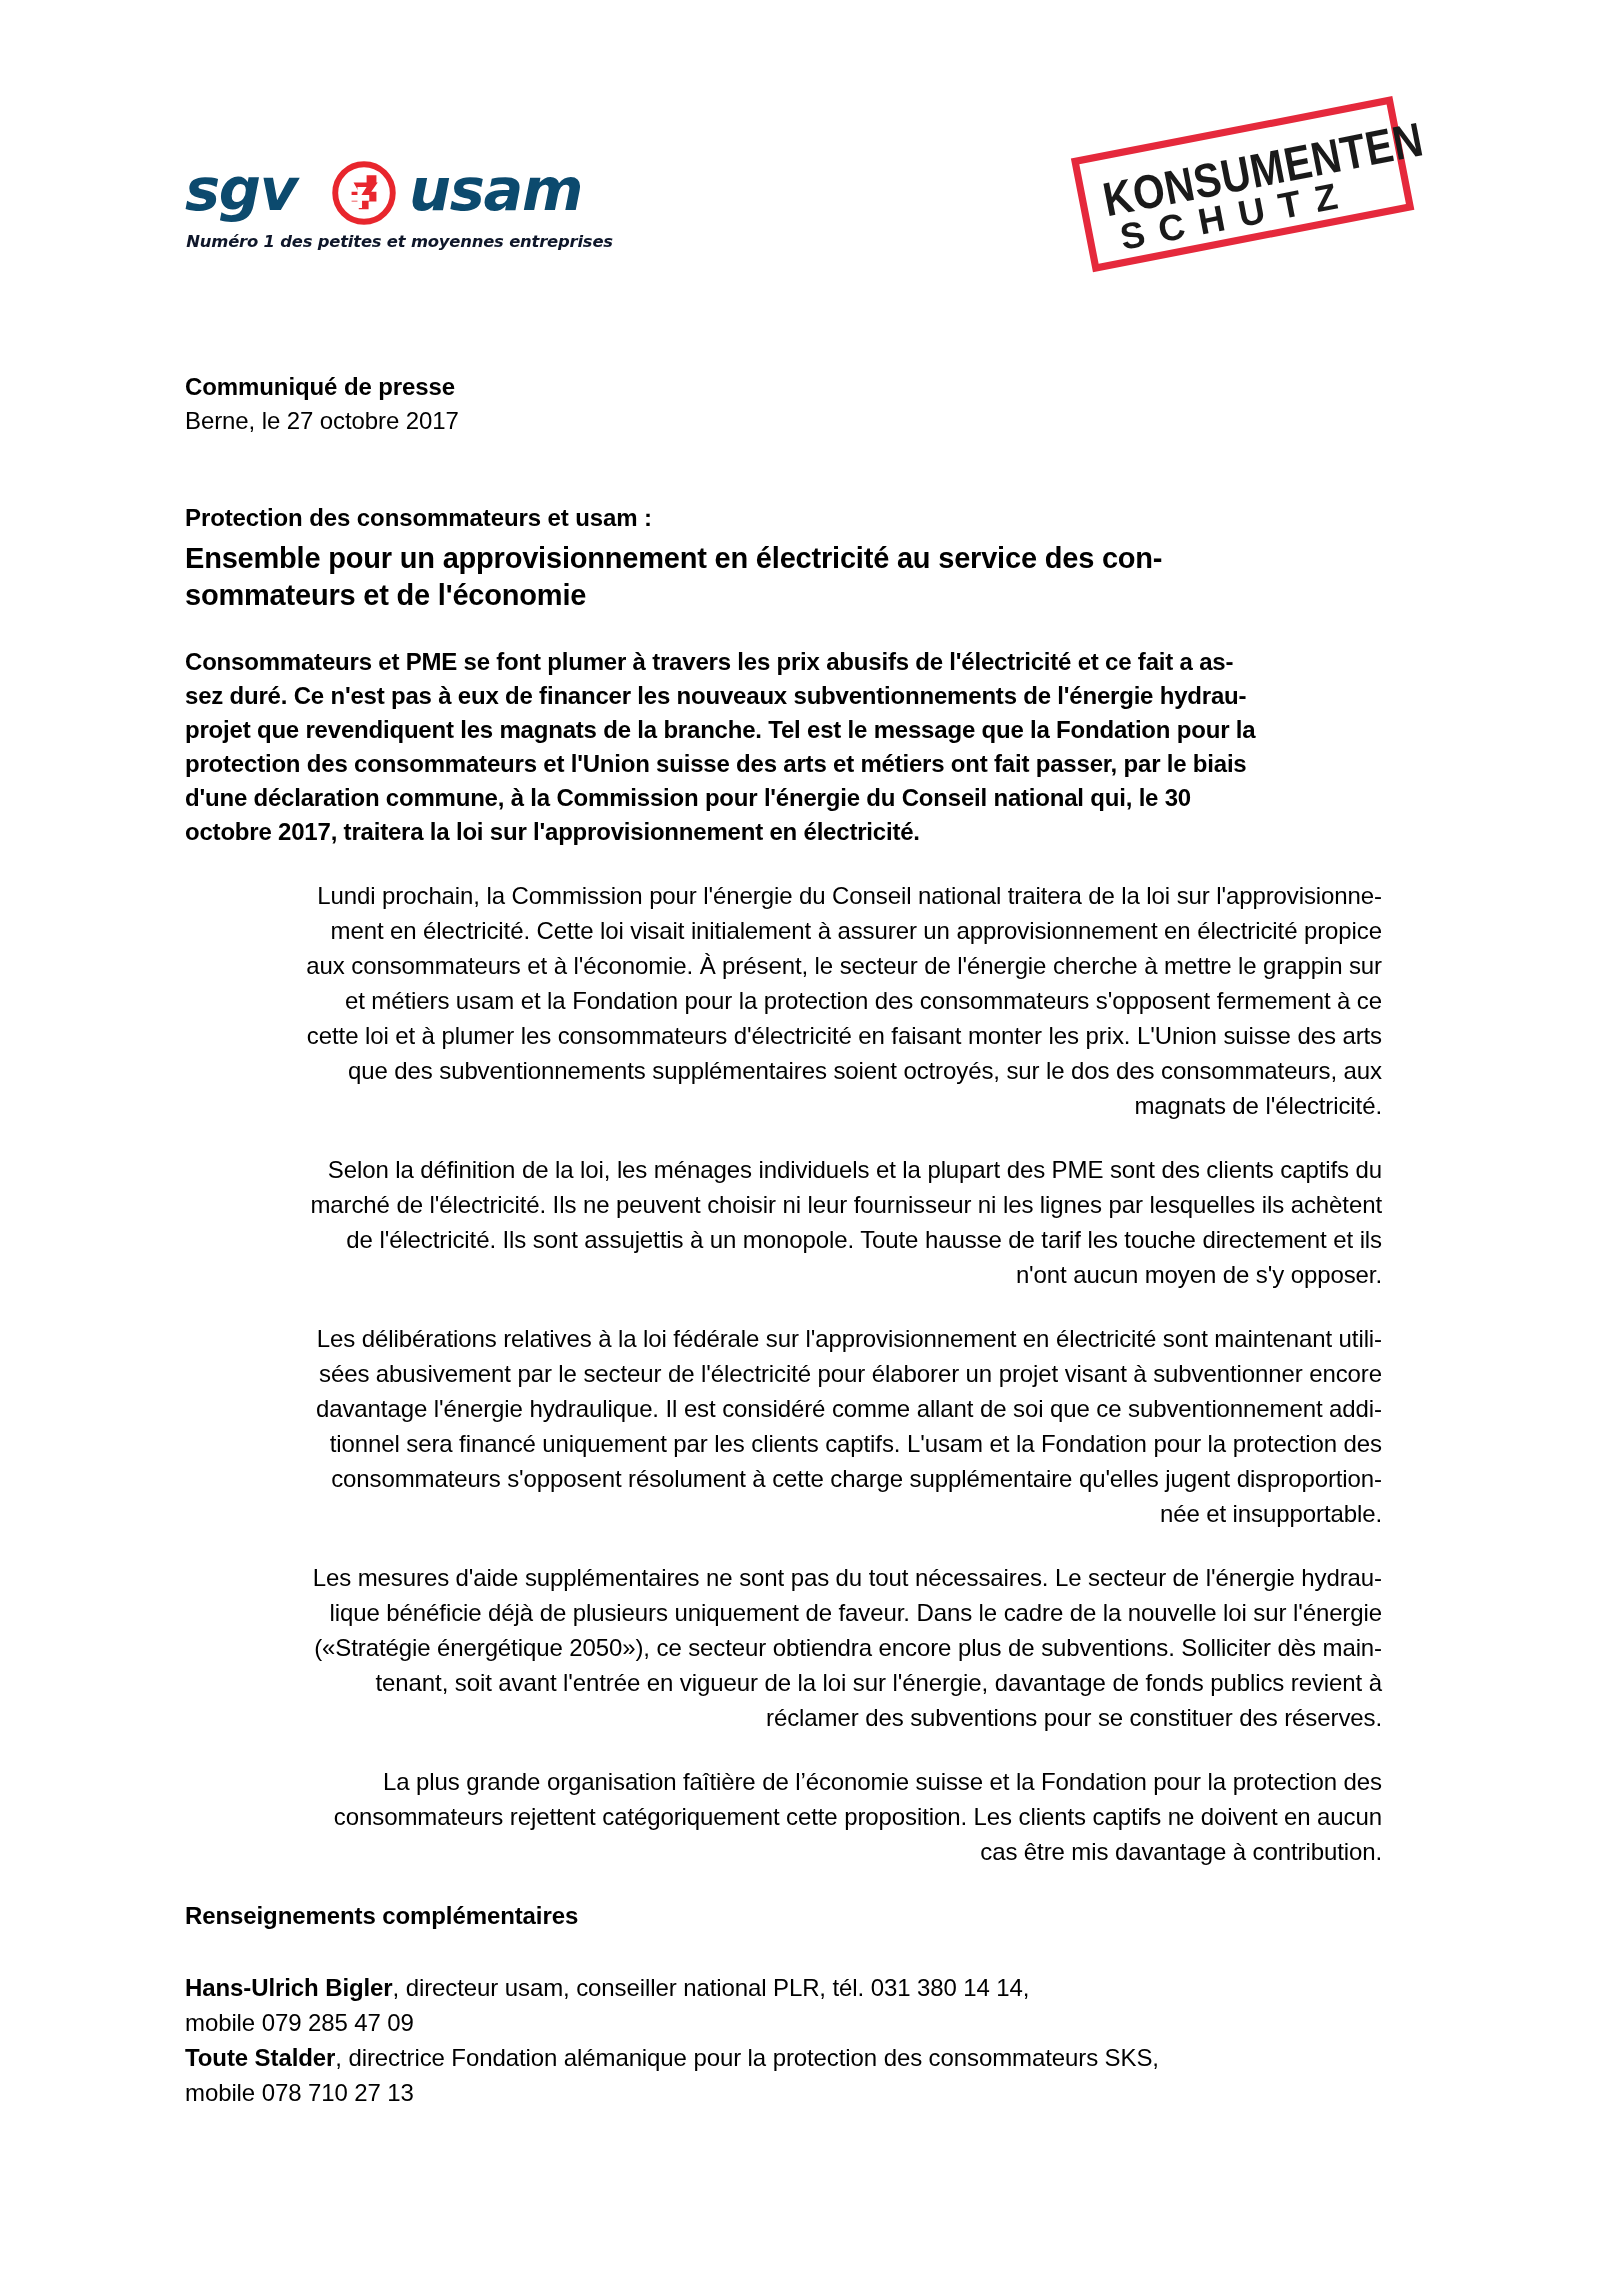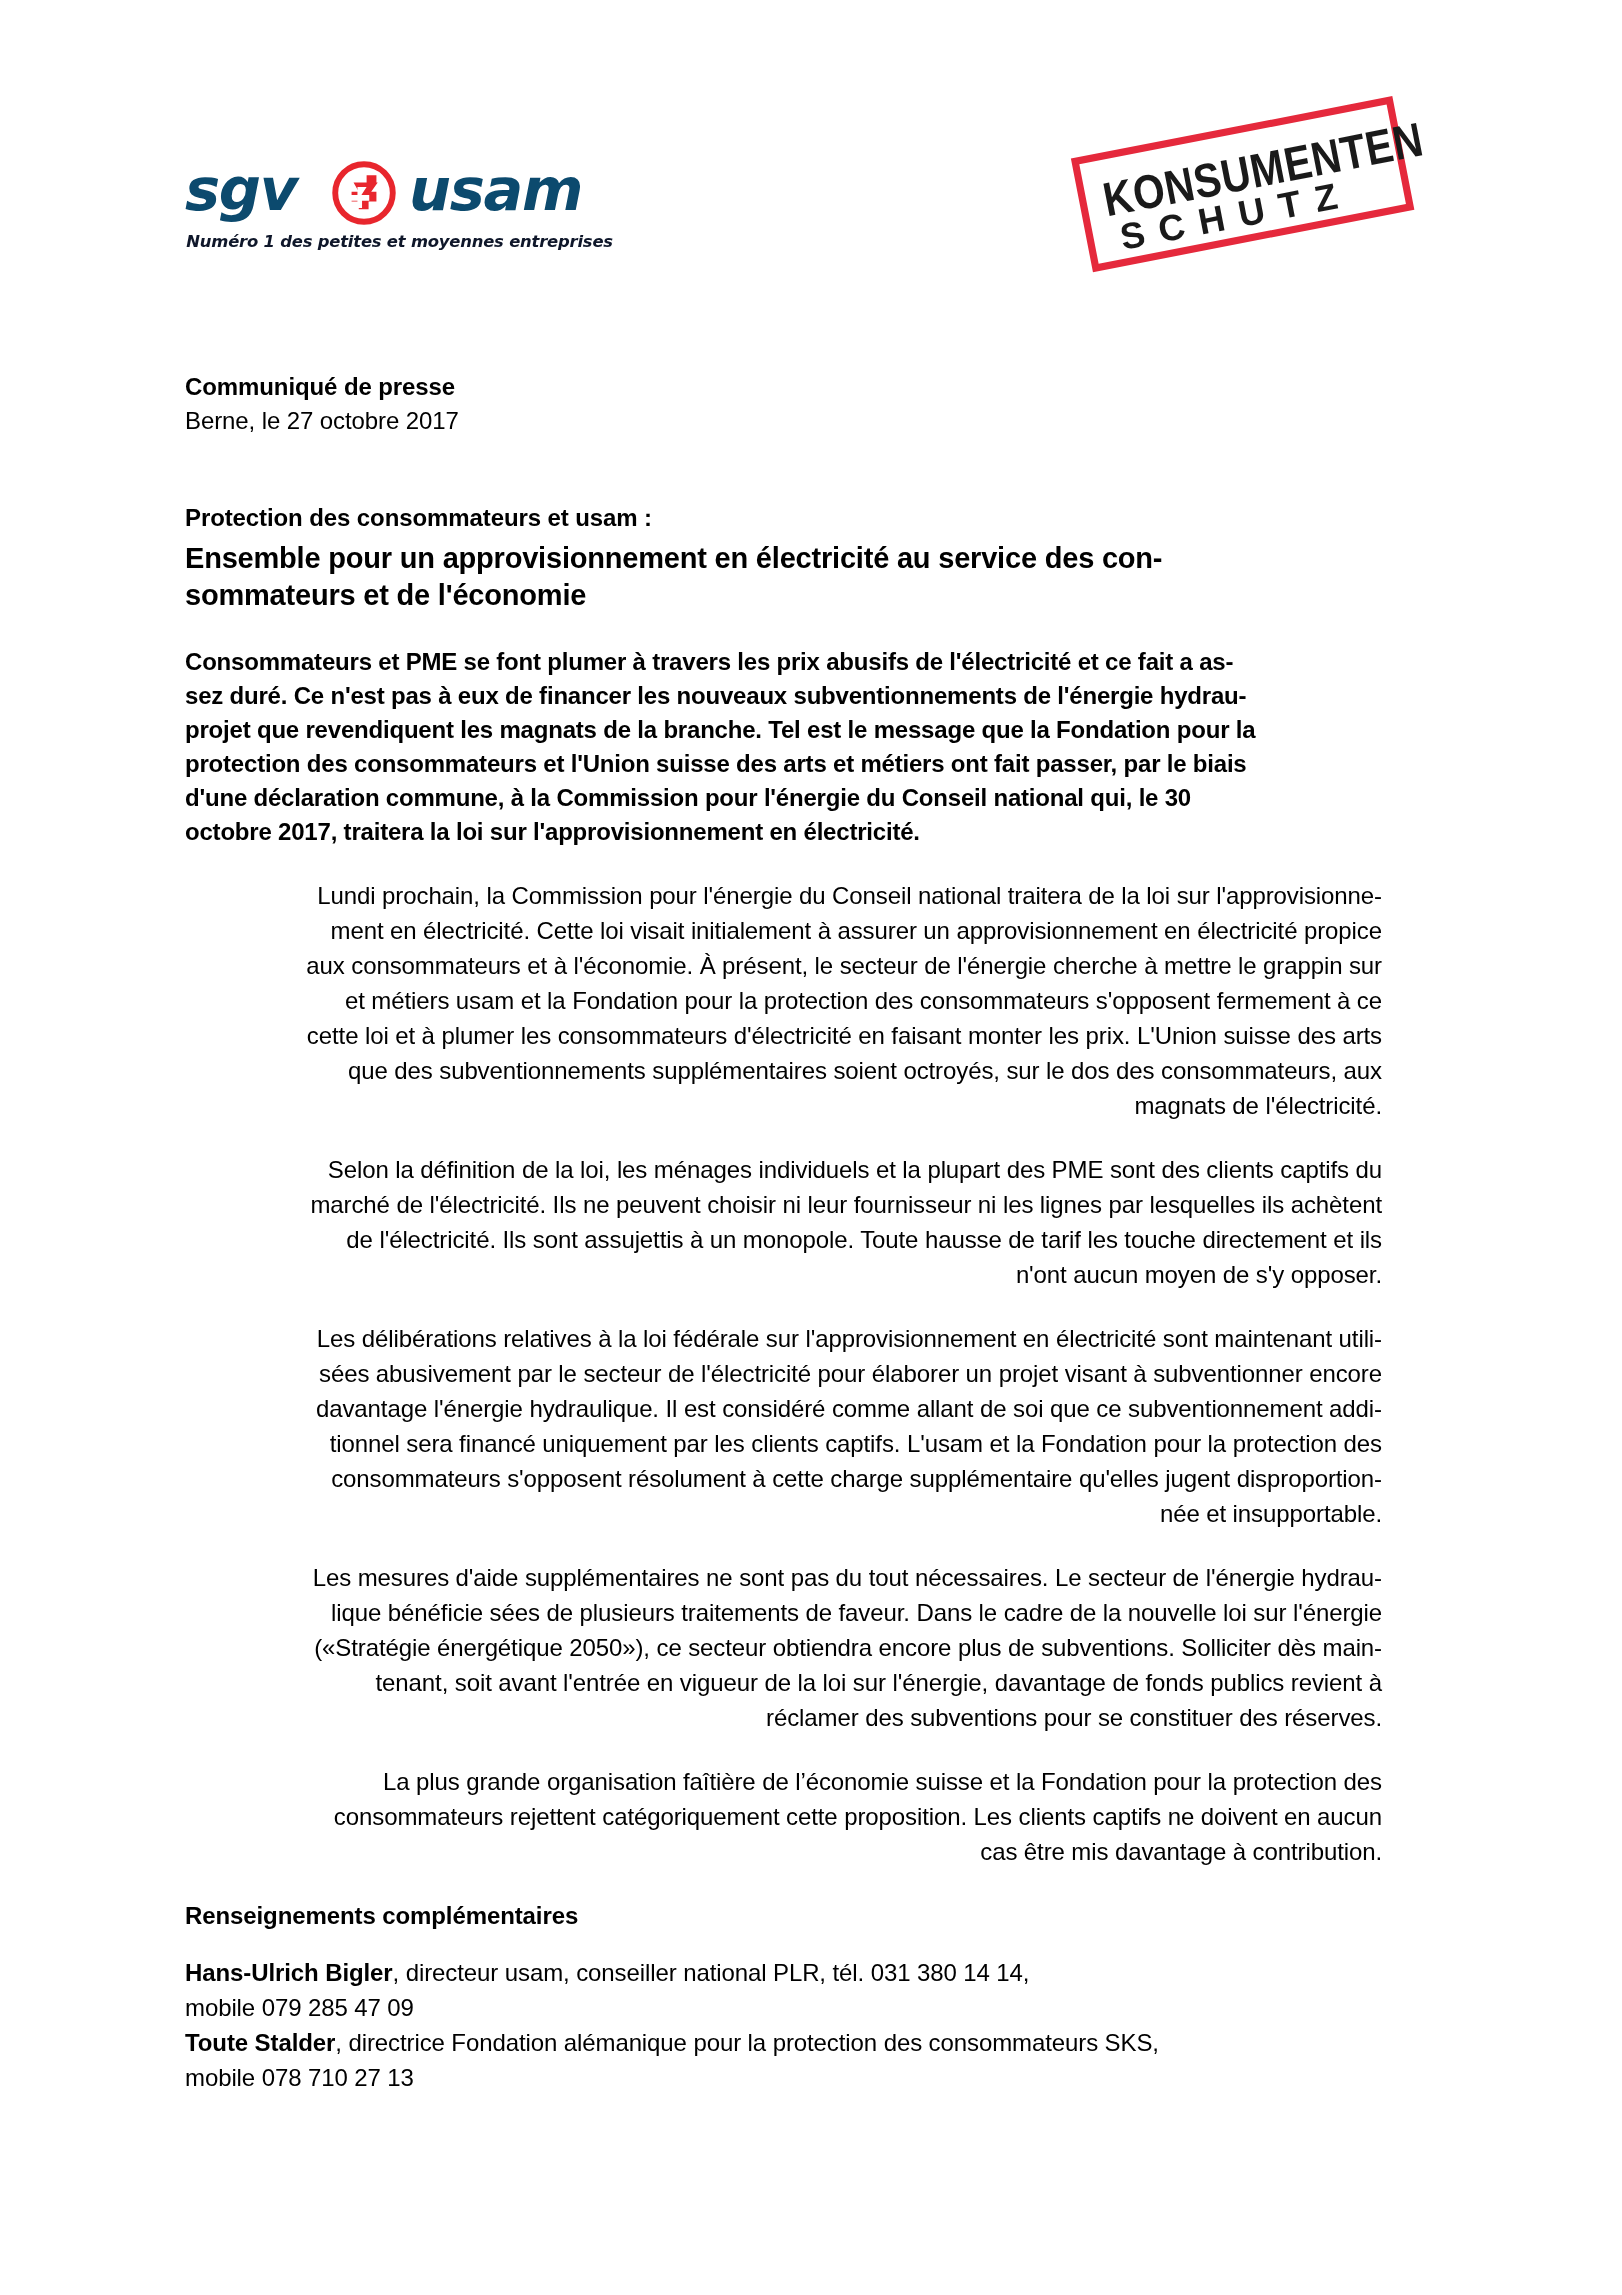--- a/index.html
+++ b/index.html
@@ -132,21 +132,21 @@
 
   .section-title {
     margin-top: 30px;
     font-size: 24px;
     font-weight: 700;
     line-height: 34px;
     letter-spacing: -0.1px;
   }
 
   .contact-block {
-    margin-top: 22px;
+    margin-top: 37px;
     font-size: 24px;
     line-height: 35px;
     letter-spacing: -0.1px;
   }
   .contact-name { font-weight: 700; }
 
   .line { display: block; white-space: nowrap; }
 </style>
 </head>
 <body>
@@ -224,21 +224,21 @@
       <span class="line">Les délibérations relatives à la loi fédérale sur l'approvisionnement en électricité sont maintenant utili-</span>
       <span class="line">sées abusivement par le secteur de l'électricité pour élaborer un projet visant à subventionner encore</span>
       <span class="line">davantage l'énergie hydraulique. Il est considéré comme allant de soi que ce subventionnement addi-</span>
       <span class="line">tionnel sera financé uniquement par les clients captifs. L'usam et la Fondation pour la protection des</span>
       <span class="line">consommateurs s'opposent résolument à cette charge supplémentaire qu'elles jugent disproportion-</span>
       <span class="line">née et insupportable.</span>
     </div>
 
     <div class="para">
       <span class="line">Les mesures d'aide supplémentaires ne sont pas du tout nécessaires. Le secteur de l'énergie hydrau-</span>
-      <span class="line">lique bénéficie sées de plusieurs traitements de faveur. Dans le cadre de la nouvelle loi sur l'énergie</span>
+      <span class="line">lique bénéficie déjà de plusieurs uniquement de faveur. Dans le cadre de la nouvelle loi sur l'énergie</span>
       <span class="line">(«Stratégie énergétique 2050»), ce secteur obtiendra encore plus de subventions. Solliciter dès main-</span>
       <span class="line">tenant, soit avant l'entrée en vigueur de la loi sur l'énergie, davantage de fonds publics revient à</span>
       <span class="line">réclamer des subventions pour se constituer des réserves.</span>
     </div>
 
     <div class="para">
       <span class="line">La plus grande organisation faîtière de l’économie suisse et la Fondation pour la protection des</span>
       <span class="line">consommateurs rejettent catégoriquement cette proposition. Les clients captifs ne doivent en aucun</span>
       <span class="line">cas être mis davantage à contribution.</span>
     </div>

